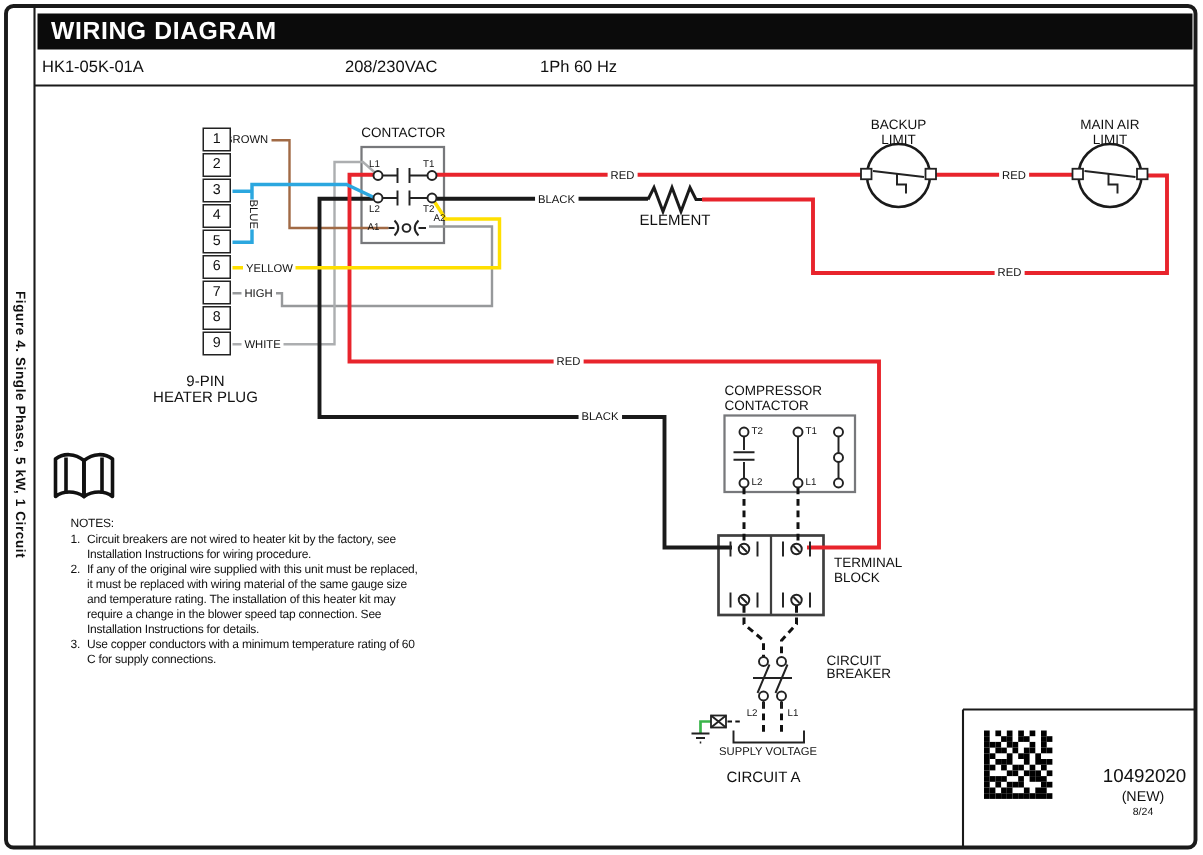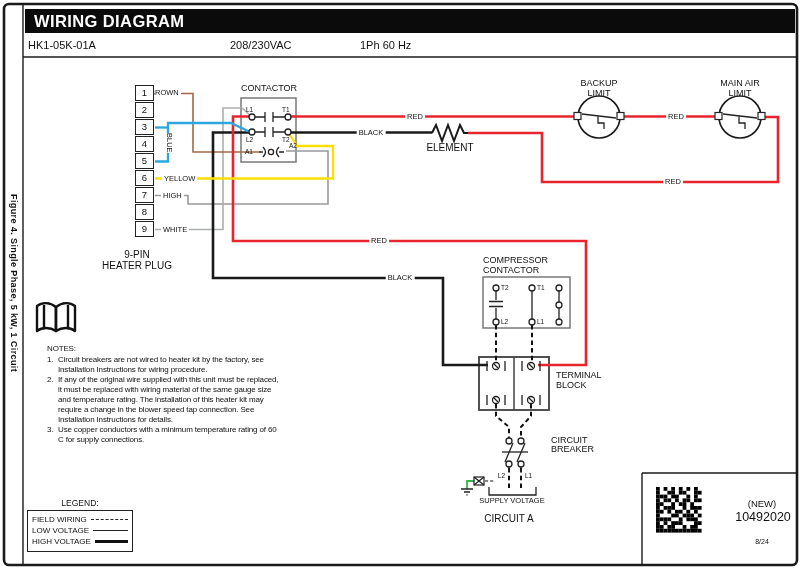--- a/index.html
+++ b/index.html
@@ -59,21 +59,21 @@
   #legend-box{border:1.4px solid #222;padding:3px 4px 4px 4px;}
   .lg-row{display:flex;align-items:center;font-size:8px;line-height:11px;}
   .lg-line{flex:1;margin-left:4px;height:0;}
   .lg-dashed{border-top:1.6px dashed #222;}
   .lg-thin{border-top:1.6px solid #222;}
   .lg-thick{border-top:3.5px solid #111;}
 
   
   .stamp{position:absolute;transform:translateX(-50%);white-space:nowrap;}
   #stamp-num{left:763px;top:510px;font-size:12.5px;}
-  #stamp-new{left:762px;top:498px;font-size:9.5px;}
+  #stamp-new{left:762px;top:526px;font-size:9.5px;}
   #stamp-date{left:762px;top:538px;font-size:7px;}
 </style>
 </head>
 <body>
 
 <div id="page">
 
   <svg id="art" viewBox="0 0 802 570">
 
     <g>
@@ -353,34 +353,17 @@
           <span class="n">2.</span>
           <span class="t">If any of the original wire supplied with this unit must be replaced, it must be replaced with wiring material of the same gauge size and temperature rating. The installation of this heater kit may require a change in the blower speed tap connection. See Installation Instructions for details.</span>
         </div>
         <div class="note">
           <span class="n">3.</span>
           <span class="t">Use copper conductors with a minimum temperature rating of 60 C for supply connections.</span>
         </div>
       </div>
   </div>
 
-  <div id="legend">
-    <div class="lg-title">LEGEND:</div>
-    <div id="legend-box">
-        <div class="lg-row">
-          <span class="lg-t">FIELD WIRING</span>
-          <span class="lg-line lg-dashed"></span>
-        </div>
-        <div class="lg-row">
-          <span class="lg-t">LOW VOLTAGE</span>
-          <span class="lg-line lg-thin"></span>
-        </div>
-        <div class="lg-row">
-          <span class="lg-t">HIGH VOLTAGE</span>
-          <span class="lg-line lg-thick"></span>
-        </div>
-      </div>
-  </div>
 
   <div class="stamp" id="stamp-num">10492020</div>
   <div class="stamp" id="stamp-new">(NEW)</div>
   <div class="stamp" id="stamp-date">8/24</div>
 </div>
 
 </body></html>

